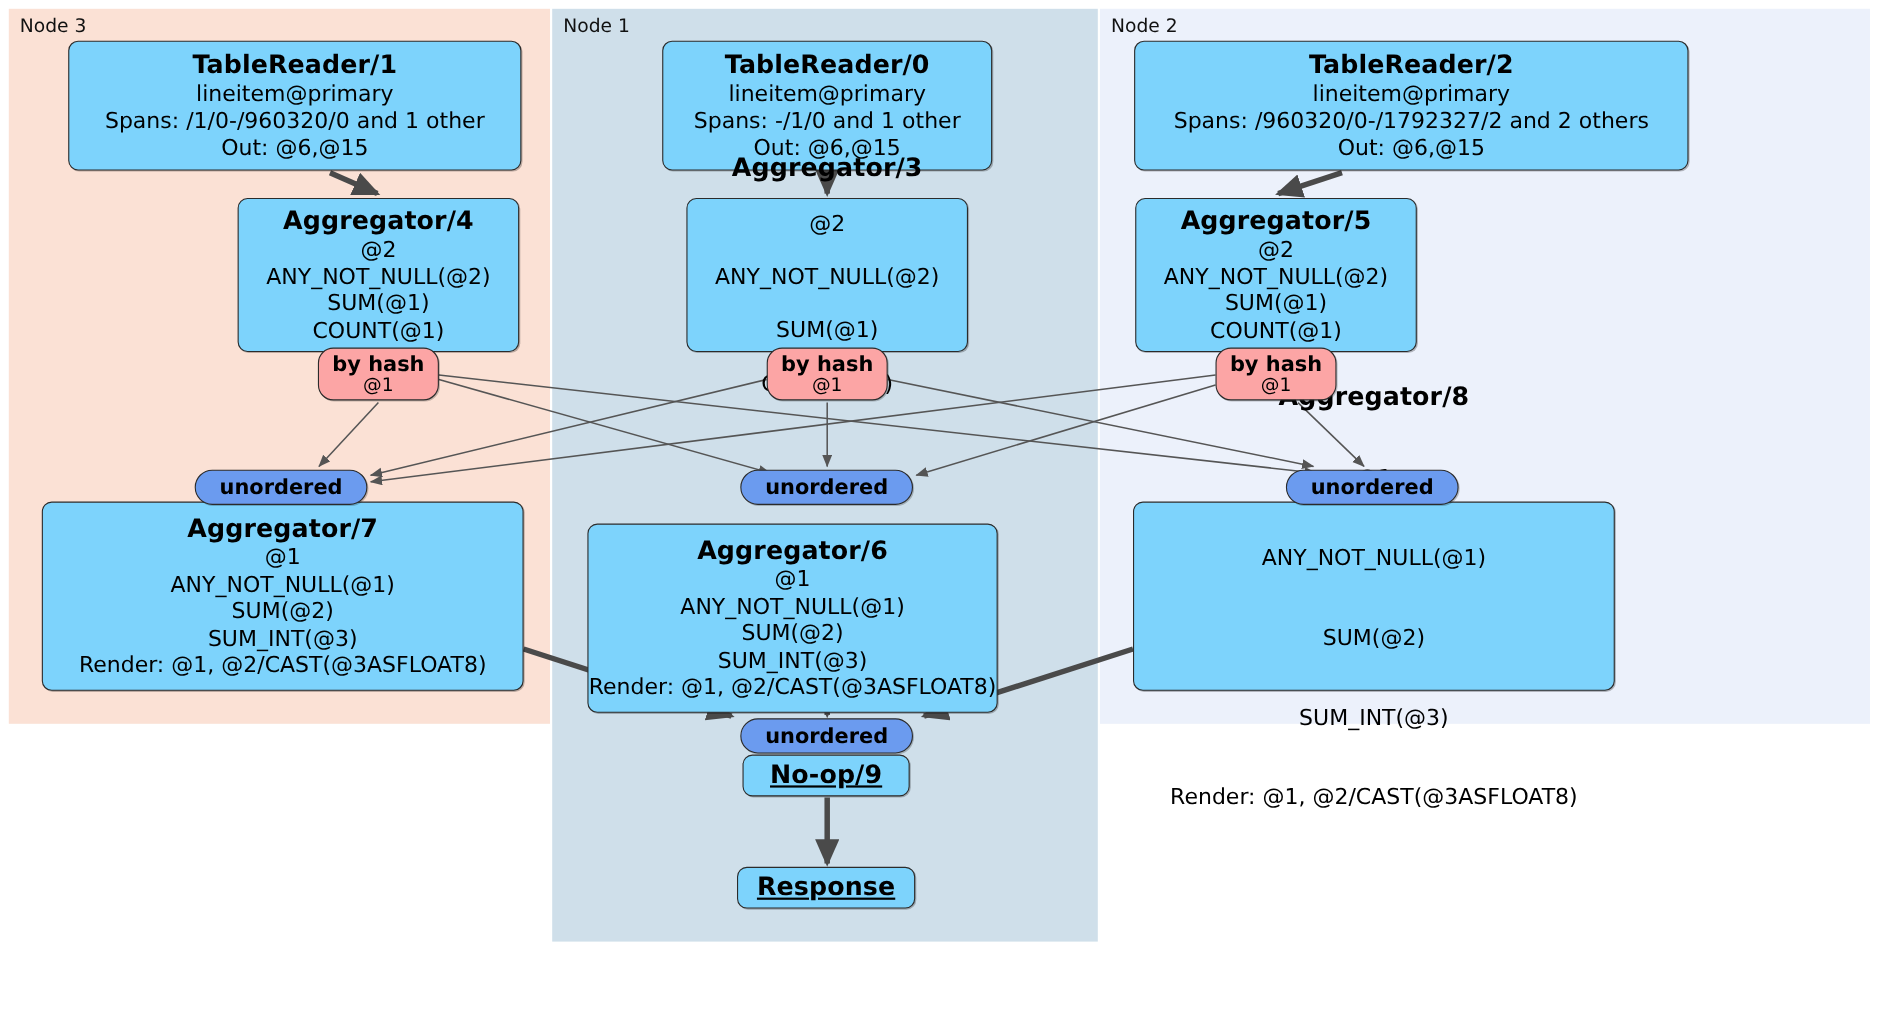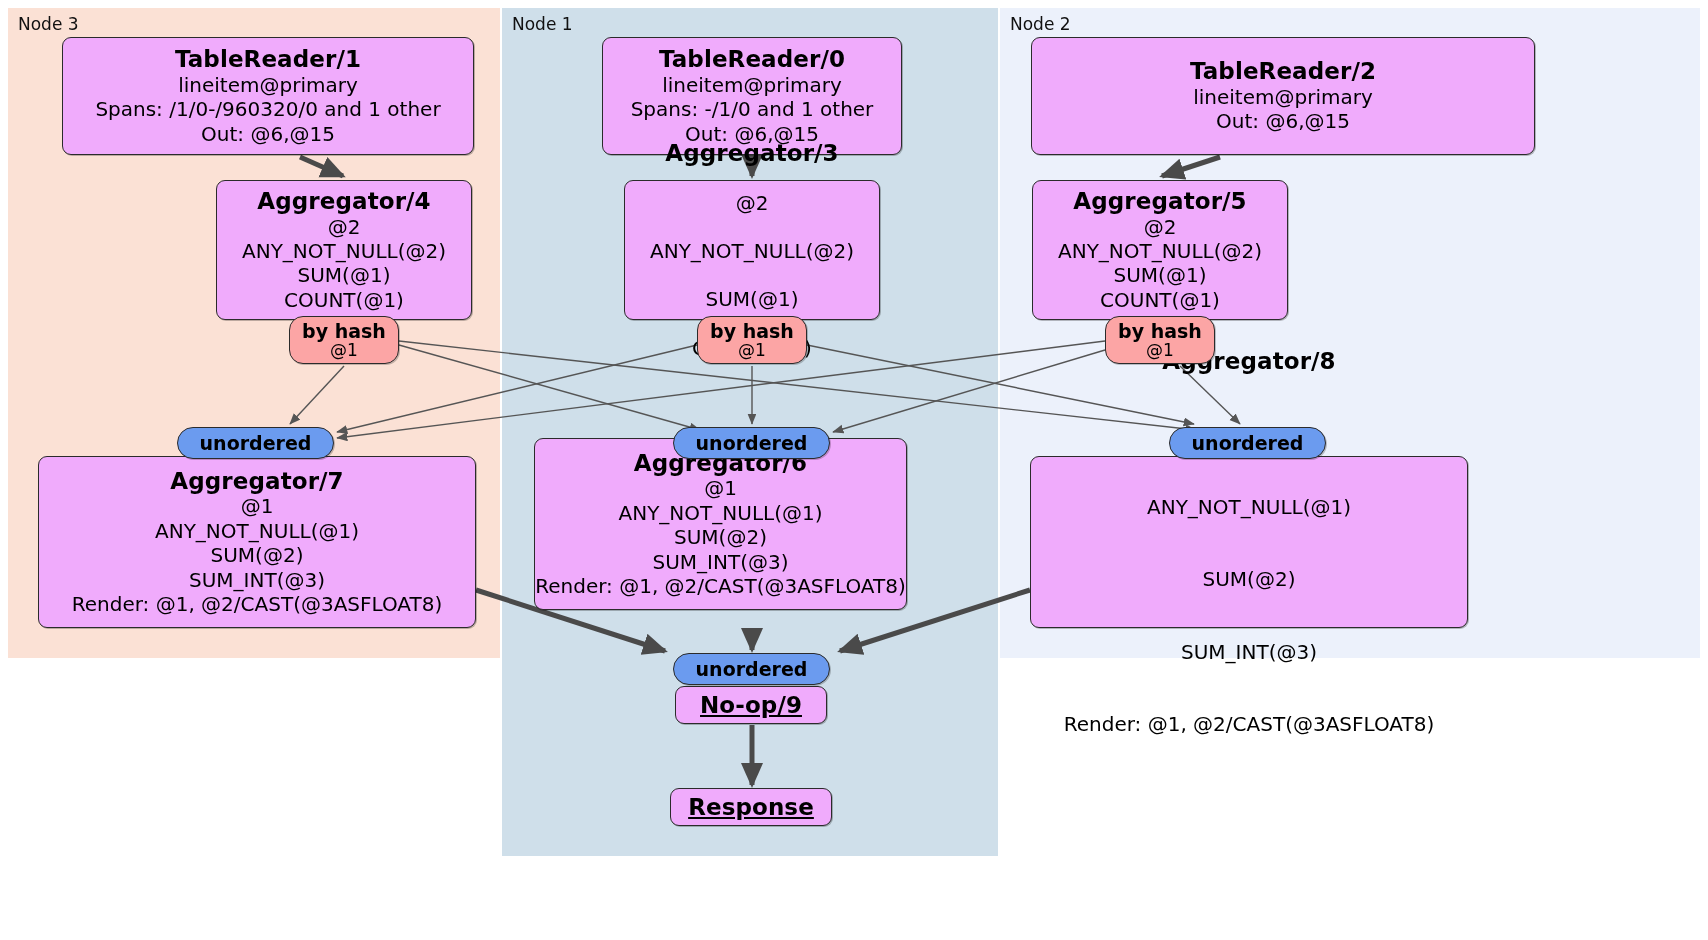--- a/index.html
+++ b/index.html
@@ -15,21 +15,21 @@
     position:absolute;font-size:17px;color:#111;line-height:1;
     white-space:nowrap;
   }
 
   
   #edges{position:absolute;left:0;top:0;width:1708px;height:940px;pointer-events:none;}
 
   
   .proc{
     position:absolute;box-sizing:border-box;
-    background:#f0abfc;border:1.6px solid #2b2b2b;border-radius:9px;
+    background:#7dd3fc;border:1.6px solid #2b2b2b;border-radius:9px;
     text-align:center;color:#000;
     display:flex;flex-direction:column;justify-content:center;align-items:center;
     box-shadow:1px 1px 0 rgba(0,0,0,.25);
   }
   .proc .ttl{font-weight:bold;font-size:23px;line-height:1.16;letter-spacing:.1px;}
   .proc .ln{font-size:20px;line-height:1.22;white-space:nowrap;}
 
   .proc.small .ttl{font-size:23px;text-decoration:underline;}
 
   
@@ -95,20 +95,21 @@
     </div>
   <div class="proc" id="proc-1" style="left: 602px; top: 37px; width: 300px; height: 118px;">
       <div class="ttl">TableReader/0</div>
       <div class="ln">lineitem@primary</div>
       <div class="ln">Spans: -/1/0 and 1 other</div>
       <div class="ln">Out: @6,@15</div>
     </div>
   <div class="proc" id="proc-2" style="left: 1031px; top: 37px; width: 504px; height: 118px;">
       <div class="ttl">TableReader/2</div>
       <div class="ln">lineitem@primary</div>
+      <div class="ln">Spans: /960320/0-/1792327/2 and 2 others</div>
       <div class="ln">Out: @6,@15</div>
     </div>
   <div class="proc" id="proc-3" style="left: 216px; top: 180px; width: 256px; height: 140px;">
       <div class="ttl">Aggregator/4</div>
       <div class="ln">@2</div>
       <div class="ln">ANY_NOT_NULL(@2)</div>
       <div class="ln">SUM(@1)</div>
       <div class="ln">COUNT(@1)</div>
     </div>
   <div class="proc" id="proc-4" style="left: 624px; top: 180px; width: 256px; height: 140px; gap: 24px;">
@@ -126,21 +127,21 @@
       <div class="ln">COUNT(@1)</div>
     </div>
   <div class="proc" id="proc-6" style="left: 38px; top: 456px; width: 438px; height: 172px;">
       <div class="ttl">Aggregator/7</div>
       <div class="ln">@1</div>
       <div class="ln">ANY_NOT_NULL(@1)</div>
       <div class="ln">SUM(@2)</div>
       <div class="ln">SUM_INT(@3)</div>
       <div class="ln">Render: @1, @2/CAST(@3ASFLOAT8)</div>
     </div>
-  <div class="proc" id="proc-7" style="left: 534px; top: 438px; width: 373px; height: 172px;">
+  <div class="proc" id="proc-7" style="left: 534px; top: 476px; width: 373px; height: 172px;">
       <div class="ttl">Aggregator/6</div>
       <div class="ln">@1</div>
       <div class="ln">ANY_NOT_NULL(@1)</div>
       <div class="ln">SUM(@2)</div>
       <div class="ln">SUM_INT(@3)</div>
       <div class="ln">Render: @1, @2/CAST(@3ASFLOAT8)</div>
     </div>
   <div class="proc" id="proc-8" style="left: 1030px; top: 456px; width: 438px; height: 172px; gap: 48px;">
       <div class="ttl">Aggregator/8</div>
       <div class="ln">@1</div>

